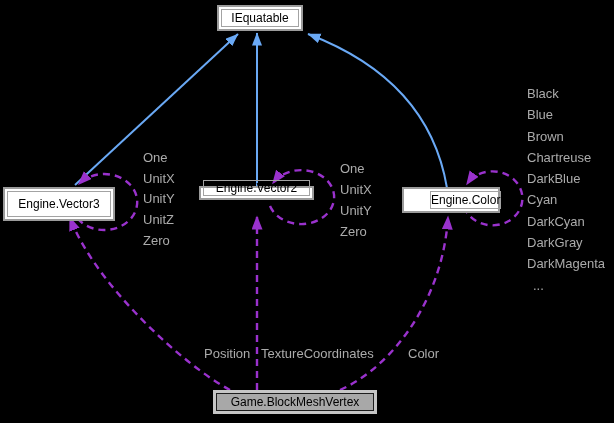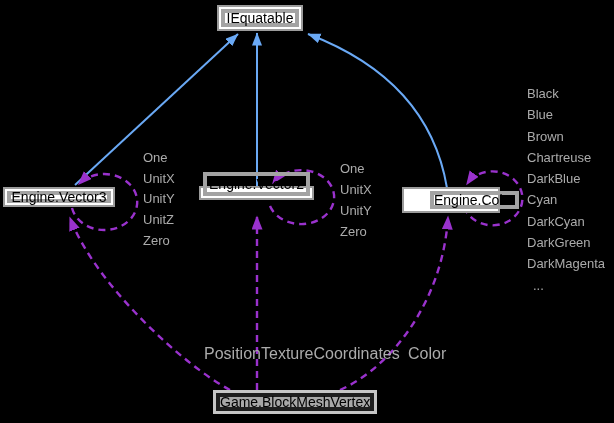--- a/index.html
+++ b/index.html
@@ -13,37 +13,37 @@
   .usage-edge{stroke:var(--usage-edge,#9a32cd);stroke-width:2.4;fill:none;stroke-dasharray:7 5;}
   .arrow-blue{fill:var(--inheritance-edge,#6aa9f5);}
   .arrow-purple{fill:var(--usage-edge,#9a32cd);}
   .node{
     position:absolute;box-sizing:border-box;display:flex;
     background:var(--node-fill,#fff);
     border:2px solid #9b9b9b;padding:2px;
   }
   .node-inner{
     flex:1;display:flex;align-items:center;justify-content:center;
-    border:4px solid #a3a3a3;
-    font-size:14px;color:var(--node-text,#000);white-space:nowrap;
+    border:1px solid #a3a3a3;
+    font-size:12px;color:var(--node-text,#000);white-space:nowrap;
     background:transparent;
   }
   .node.highlight{
     background:#c6c6c6;border-color:#c6c6c6;padding:1px;margin-left:36px;
   }
   .node.highlight .node-inner{
     background:var(--highlight-node-fill,#a8a8a8);border-color:#1e1e1e;
   }
   .field-list{
     position:absolute;color:var(--field-label,#ababab);
     font-size:13px;white-space:nowrap;
   }
   .edge-label{
     position:absolute;color:var(--field-label,#ababab);
-    font-size:16px;white-space:nowrap;line-height:14px;text-align:right;
+    font-size:13px;white-space:nowrap;line-height:14px;text-align:right;
   }
 </style>
 </head>
 <body>
 
 <div class="stage">
 
   <svg class="edges-layer" width="614" height="423" viewBox="0 0 614 423" xmlns="http://www.w3.org/2000/svg">
     <defs>
       <marker id="arrowBlue" markerUnits="userSpaceOnUse" markerWidth="14" markerHeight="11" refX="12.5" refY="5" orient="auto">
@@ -64,21 +64,21 @@
 
     <path class="usage-edge" d="M230,390 C185,366 96,286 70,218" marker-end="url(#arrowPurple)"></path>
     <path class="usage-edge" d="M257,390 L257,217" marker-end="url(#arrowPurple)"></path>
     <path class="usage-edge" d="M340,390 C392,367 443,300 448,217" marker-end="url(#arrowPurple)"></path>
   </svg>
 
   <div class="node" style="left:217px;top:5px;width:86px;height:26px;">
     <div class="node-inner">IEquatable</div>
   </div>
 
-  <div class="node" style="left:3px;top:187px;width:112px;height:20px;">
+  <div class="node" style="left:3px;top:187px;width:112px;height:34px;">
     <div class="node-inner">Engine.Vector3</div>
   </div>
 
   <div class="node" style="left:199px;top:186px;width:115px;height:14px;align-items:flex-end;">
     <div class="node-inner">Engine.Vector2</div>
   </div>
 
   <div class="node" style="left:402px;top:187px;width:98px;height:26px;padding-left:26px;">
     <div class="node-inner">Engine.Color</div>
   </div>
@@ -103,21 +103,21 @@
   </div>
 
   <div class="field-list" style="left:527px;top:83px;line-height:21.3px;">
     <div>Black</div>
     <div>Blue</div>
     <div>Brown</div>
     <div>Chartreuse</div>
     <div>DarkBlue</div>
     <div>Cyan</div>
     <div>DarkCyan</div>
-    <div>DarkGreen</div>
+    <div>DarkGray</div>
     <div>DarkMagenta</div>
     <div style="padding-left:6px;">...</div>
   </div>
 
   <div class="edge-label" style="left:204px;top:347px;">Position</div>
   <div class="edge-label" style="left:261px;top:347px;">TextureCoordinates</div>
   <div class="edge-label" style="left:408px;top:347px;">Color</div>
 
 </div>
 

